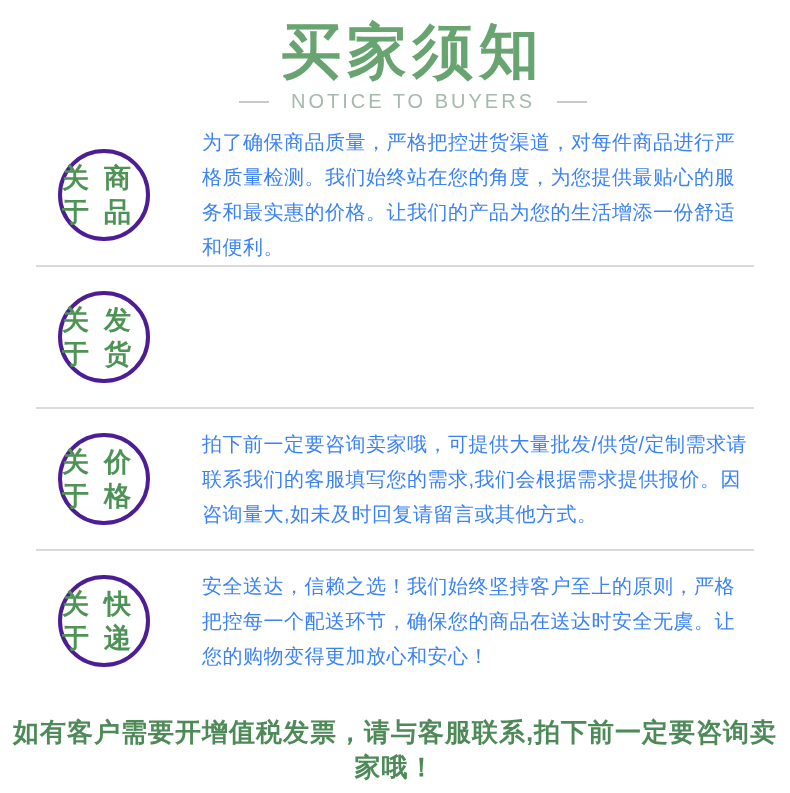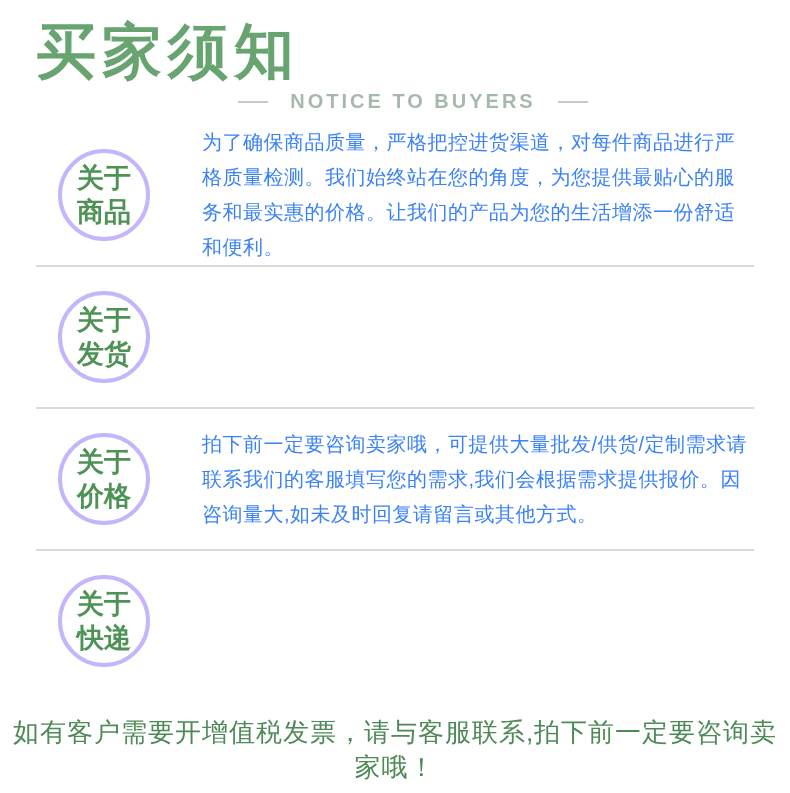--- a/index.html
+++ b/index.html
@@ -11,21 +11,21 @@
   .page {
     position: relative;
     width: 790px;
     height: 793px;
     margin: 0 auto;
     background: #ffffff;
     overflow: hidden;
   }
   
   .header {
-    text-align: left;
+    text-align: center;
     padding-top: 18px;
     margin-left: 36px;
   }
   .title {
     font-size: 60px;
     font-weight: 800;
     letter-spacing: 6px;
     color: #68a470;
     line-height: 68px;
   }
@@ -36,43 +36,43 @@
     justify-content: center;
     gap: 22px;
   }
   .subtitle-dash {
     width: 30px;
     height: 2px;
     background: #c7cbc8;
   }
   .subtitle {
     font-size: 20px;
-    font-weight: 700;
+    font-weight: 400;
     letter-spacing: 3px;
     color: #a5b9ad;
   }
   
   .sections {
     margin-top: 12px;
   }
   .section {
     display: flex;
     align-items: center;
     min-height: 140px;
     padding: 0 42px 0 58px;
     box-sizing: border-box;
   }
   .badge {
     flex: 0 0 auto;
     width: 84px;
     height: 84px;
-    border: 4px solid #c4b5fd;
+    border: 4px solid #4c1d95;
     border-radius: 50%;
     display: flex;
-    flex-direction: column;
+    flex-direction: row;
     align-items: center;
     justify-content: center;
     color: #4e9355;
     font-weight: 700;
     font-size: 27px;
     line-height: 34px;
     margin-right: 52px;
   }
   .section-text {
     flex: 1 1 auto;
@@ -84,21 +84,21 @@
   .divider {
     height: 2px;
     background: #dadada;
     margin: 0 36px;
   }
   
   .footer {
     margin-top: 24px;
     text-align: center;
     font-size: 26px;
-    font-weight: 400;
+    font-weight: 700;
     color: #4e8a57;
     letter-spacing: 1px;
   }
 </style>
 </head>
 <body>
 
 <div class="page">
 
   <div class="header">
@@ -139,19 +139,20 @@
       <div class="section-text">拍下前一定要咨询卖家哦，可提供大量批发/供货/定制需求请联系我们的客服填写您的需求,我们会根据需求提供报价。因咨询量大,如未及时回复请留言或其他方式。</div>
     </div>
 
     <div class="divider"></div>
 
     <div class="section">
       <div class="badge">
         <span>关于</span>
         <span>快递</span>
       </div>
+      <div class="section-text">安全送达，信赖之选！我们始终坚持客户至上的原则，严格把控每一个配送环节，确保您的商品在送达时安全无虞。让您的购物变得更加放心和安心！</div>
     </div>
 
   </div>
 
   <div class="footer">如有客户需要开增值税发票，请与客服联系,拍下前一定要咨询卖家哦！</div>
 
 </div>
 
 </body></html>

